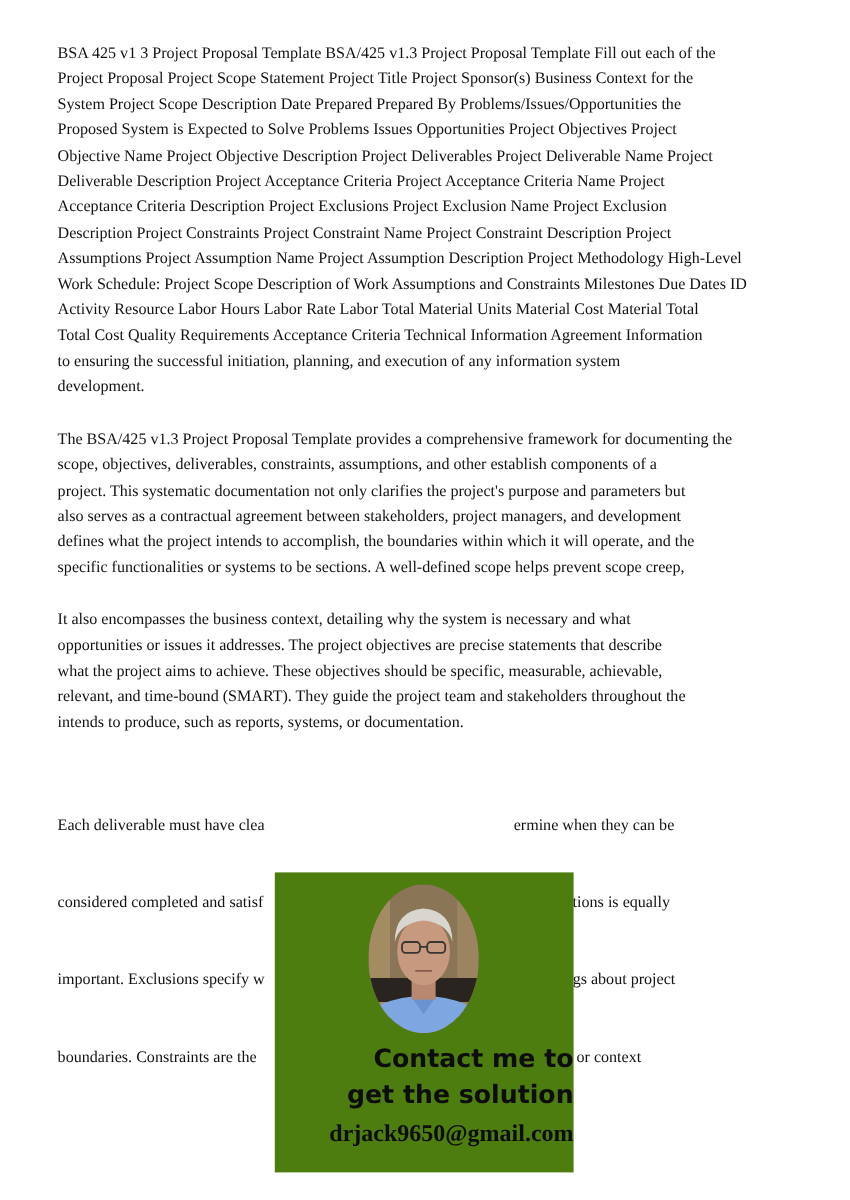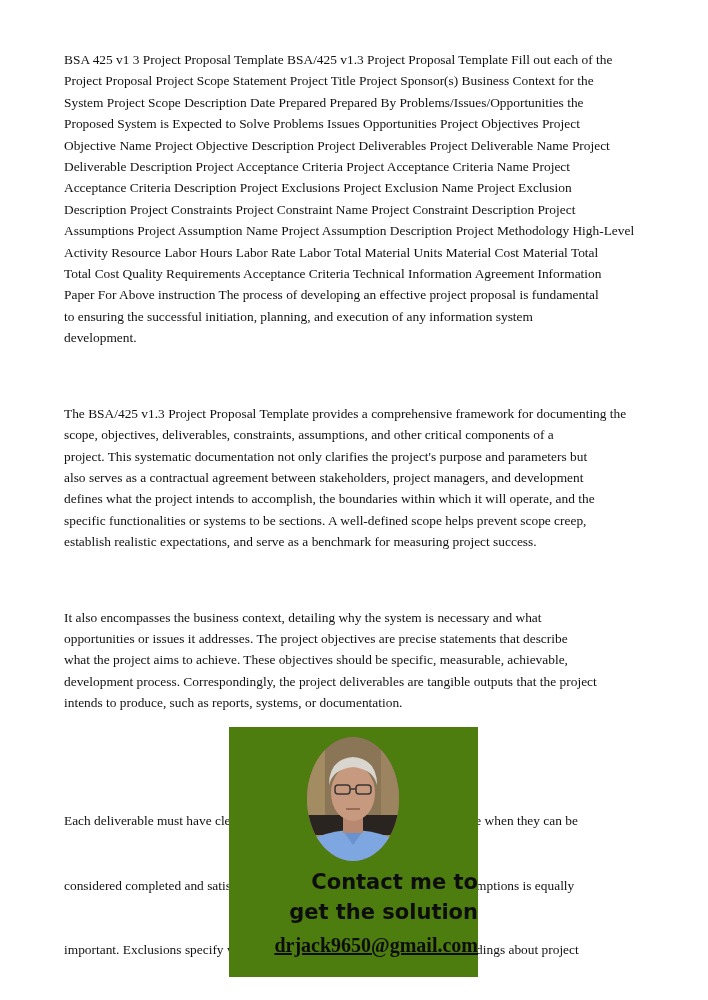--- a/index.html
+++ b/index.html
@@ -15,21 +15,21 @@
       font-family: "Liberation Serif", "DejaVu Serif", serif;
       color: #111111;
     }
     .page {
       position: absolute;
       left: 48px;
       top: 33px;
       width: 630px;
     }
     .para {
-      margin: 16px;
+      margin: 0;
       font-size: 13.4px;
       line-height: 21.4px;
       white-space: normal;
     }
     .line {
       display: block;
       white-space: nowrap;
     }
     .gap {
       height: 22px;
@@ -72,61 +72,59 @@
     .promo-email {
       position: absolute;
       left: 0;
       top: 205px;
       width: 100%;
       font-family: "Liberation Serif", "DejaVu Serif", serif;
       font-weight: bold;
       font-size: 20px;
       line-height: 26px;
       color: #0d0d0d;
-      text-decoration: underline;
     }
   </style>
 </head>
 <body>
 
 <div class="page">
   <p class="para">
     <span class="line">BSA 425 v1 3 Project Proposal Template BSA/425 v1.3 Project Proposal Template Fill out each of the</span>
     <span class="line">Project Proposal Project Scope Statement Project Title Project Sponsor(s) Business Context for the</span>
     <span class="line">System Project Scope Description Date Prepared Prepared By Problems/Issues/Opportunities the</span>
     <span class="line">Proposed System is Expected to Solve Problems Issues Opportunities Project Objectives Project</span>
     <span class="line">Objective Name Project Objective Description Project Deliverables Project Deliverable Name Project</span>
     <span class="line">Deliverable Description Project Acceptance Criteria Project Acceptance Criteria Name Project</span>
     <span class="line">Acceptance Criteria Description Project Exclusions Project Exclusion Name Project Exclusion</span>
     <span class="line">Description Project Constraints Project Constraint Name Project Constraint Description Project</span>
     <span class="line">Assumptions Project Assumption Name Project Assumption Description Project Methodology High-Level</span>
+    <span class="line">Work Schedule: Project Scope Description of Work Assumptions and Constraints Milestones Due Dates ID</span>
     <span class="line">Activity Resource Labor Hours Labor Rate Labor Total Material Units Material Cost Material Total</span>
     <span class="line">Total Cost Quality Requirements Acceptance Criteria Technical Information Agreement Information</span>
-    <span class="line">Paper For Above instruction The process of developing an effective project proposal is fundamental</span>
     <span class="line">to ensuring the successful initiation, planning, and execution of any information system</span>
     <span class="line">development.</span>
   </p>
   <div class="gap"></div>
 
   <p class="para">
     <span class="line">The BSA/425 v1.3 Project Proposal Template provides a comprehensive framework for documenting the</span>
-    <span class="line">scope, objectives, deliverables, constraints, assumptions, and other critical components of a</span>
+    <span class="line">scope, objectives, deliverables, constraints, assumptions, and other establish components of a</span>
     <span class="line">project. This systematic documentation not only clarifies the project's purpose and parameters but</span>
     <span class="line">also serves as a contractual agreement between stakeholders, project managers, and development</span>
     <span class="line">defines what the project intends to accomplish, the boundaries within which it will operate, and the</span>
     <span class="line">specific functionalities or systems to be sections. A well-defined scope helps prevent scope creep,</span>
-    <span class="line">establish realistic expectations, and serve as a benchmark for measuring project success.</span>
   </p>
   <div class="gap"></div>
 
   <p class="para">
     <span class="line">It also encompasses the business context, detailing why the system is necessary and what</span>
     <span class="line">opportunities or issues it addresses. The project objectives are precise statements that describe</span>
     <span class="line">what the project aims to achieve. These objectives should be specific, measurable, achievable,</span>
-    <span class="line">development process. Correspondingly, the project deliverables are tangible outputs that the project</span>
+    <span class="line">relevant, and time-bound (SMART). They guide the project team and stakeholders throughout the</span>
     <span class="line">intends to produce, such as reports, systems, or documentation.</span>
   </p>
   <div class="gap"></div>
 
   <p class="para" style="white-space: pre;">
     <span class="line" style="white-space: pre;">Each deliverable must have clea                                                              ermine when they can be</span>
     <span class="line" style="white-space: pre;">considered completed and satisf                                                              d assumptions is equally</span>
     <span class="line" style="white-space: pre;">important. Exclusions specify w                                                              erstandings about project</span>
     <span class="line" style="white-space: pre;">boundaries. Constraints are the                                                               chnology, or context</span>
     

